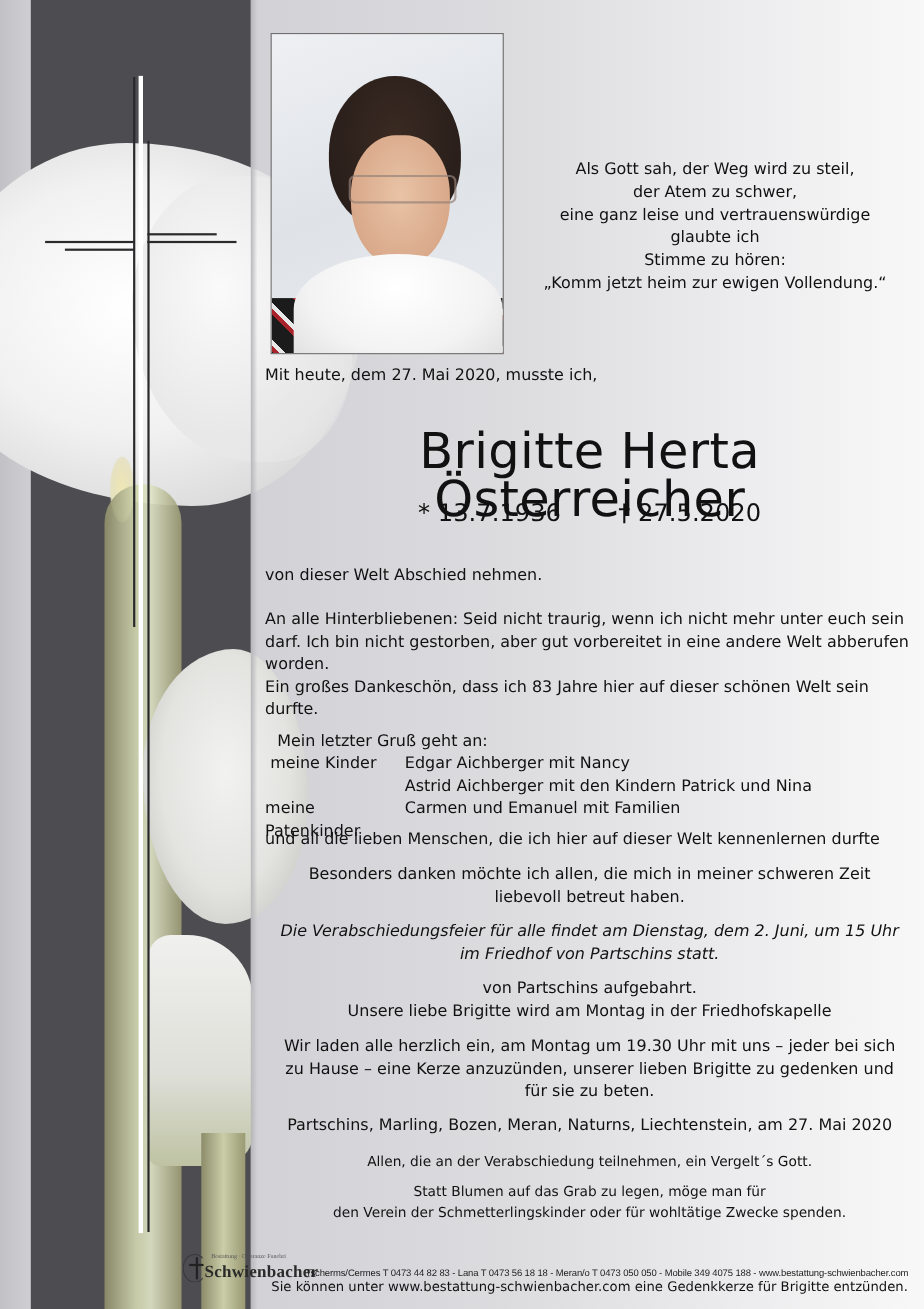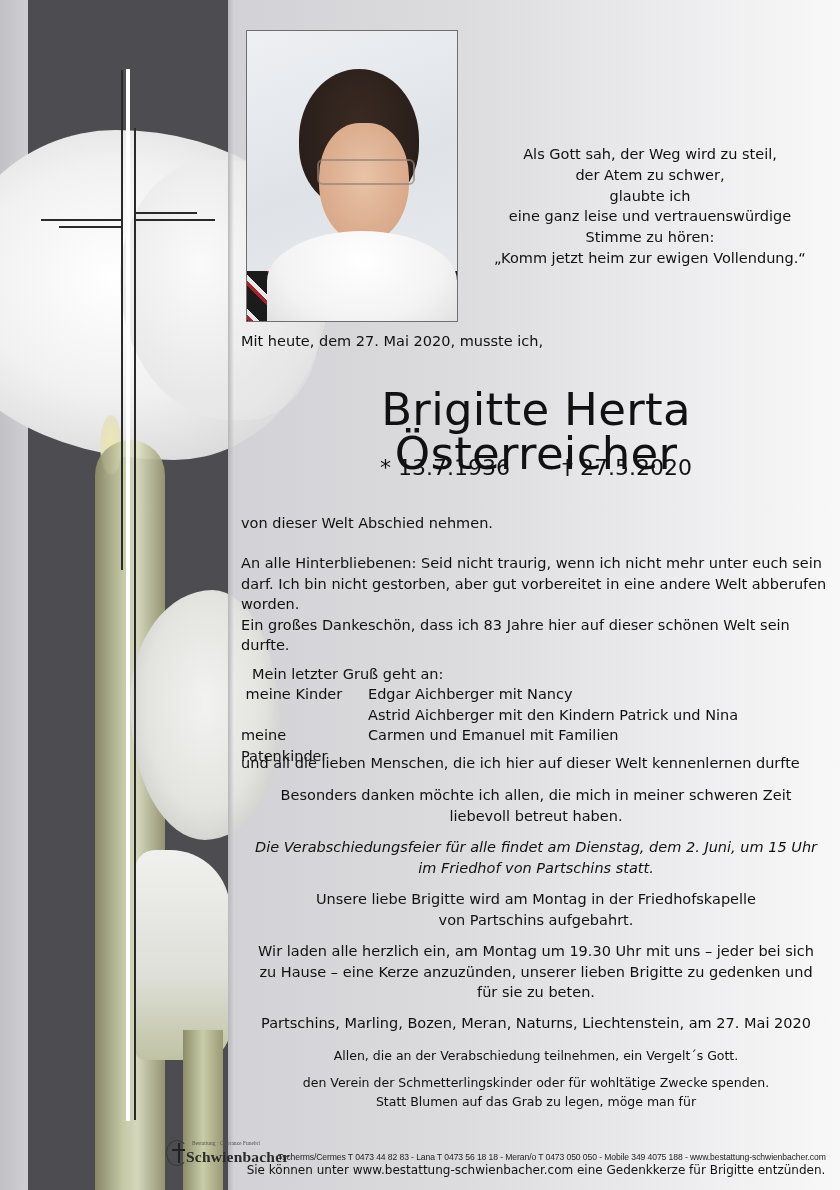--- a/index.html
+++ b/index.html
@@ -128,22 +128,22 @@
     <div class="hair"></div>
     <div class="face"></div>
     <div class="glasses"></div>
     <div class="sweater"></div>
     <div class="scarf"></div>
   </div>
 
   <div class="txt c poem">
     <div>Als Gott sah, der Weg wird zu steil,</div>
     <div>der Atem zu schwer,</div>
+    <div>eine ganz leise und vertrauenswürdige</div>
     <div>glaubte ich</div>
-    <div>eine ganz leise und vertrauenswürdige</div>
     <div>Stimme zu hören:</div>
     <div>„Komm jetzt heim zur ewigen Vollendung.“</div>
   </div>
 
   <div class="txt intro">Mit heute, dem 27. Mai 2020, musste ich,</div>
 
   <div class="txt name">Brigitte Herta Österreicher</div>
 
   <div class="txt dates">
     <span>* 13.7.1936</span><span class="gap"></span><span>† 27.5.2020</span>
@@ -182,37 +182,37 @@
     <div>Besonders danken möchte ich allen, die mich in meiner schweren Zeit</div>
     <div>liebevoll betreut haben.</div>
   </div>
 
   <div class="txt c ceremony">
     <div>Die Verabschiedungsfeier für alle findet am Dienstag, dem 2. Juni, um 15 Uhr</div>
     <div>im Friedhof von Partschins statt.</div>
   </div>
 
   <div class="txt c wake">
+    <div>von Partschins aufgebahrt.</div>
     <div>Unsere liebe Brigitte wird am Montag in der Friedhofskapelle</div>
-    <div>von Partschins aufgebahrt.</div>
   </div>
 
   <div class="txt c candle">
     <div>Wir laden alle herzlich ein, am Montag um 19.30 Uhr mit uns – jeder bei sich</div>
     <div>zu Hause – eine Kerze anzuzünden, unserer lieben Brigitte zu gedenken und</div>
     <div>für sie zu beten.</div>
   </div>
 
   <div class="txt c places">Partschins, Marling, Bozen, Meran, Naturns, Liechtenstein, am 27. Mai 2020</div>
 
   <div class="txt c small thanks-god">Allen, die an der Verabschiedung teilnehmen, ein Vergelt´s Gott.</div>
 
   <div class="txt c small donate">
+    <div>Statt Blumen auf das Grab zu legen, möge man für</div>
     <div>den Verein der Schmetterlingskinder oder für wohltätige Zwecke spenden.</div>
-    <div>Statt Blumen auf das Grab zu legen, möge man für</div>
   </div>
 
   <div class="txt c web">Sie können unter www.bestattung-schwienbacher.com eine Gedenkkerze für Brigitte entzünden.</div>
 
   <div class="footer">
     <div class="logo">
       <div class="logo-mark"></div>
       <div class="logo-sub">Bestattung · Onoranze Funebri</div>
       <div class="logo-name">Schwienbacher</div>
     </div>

